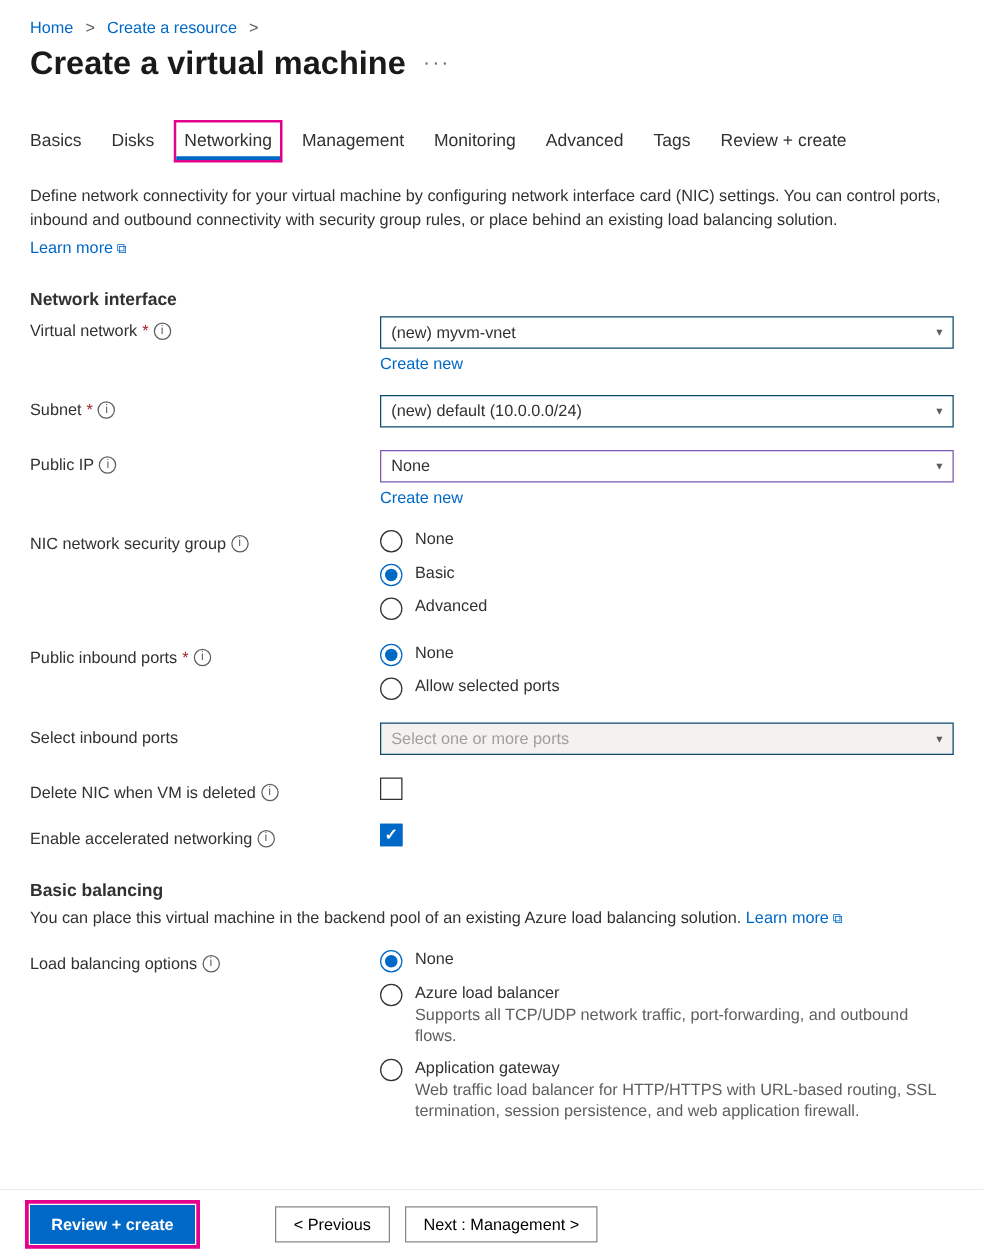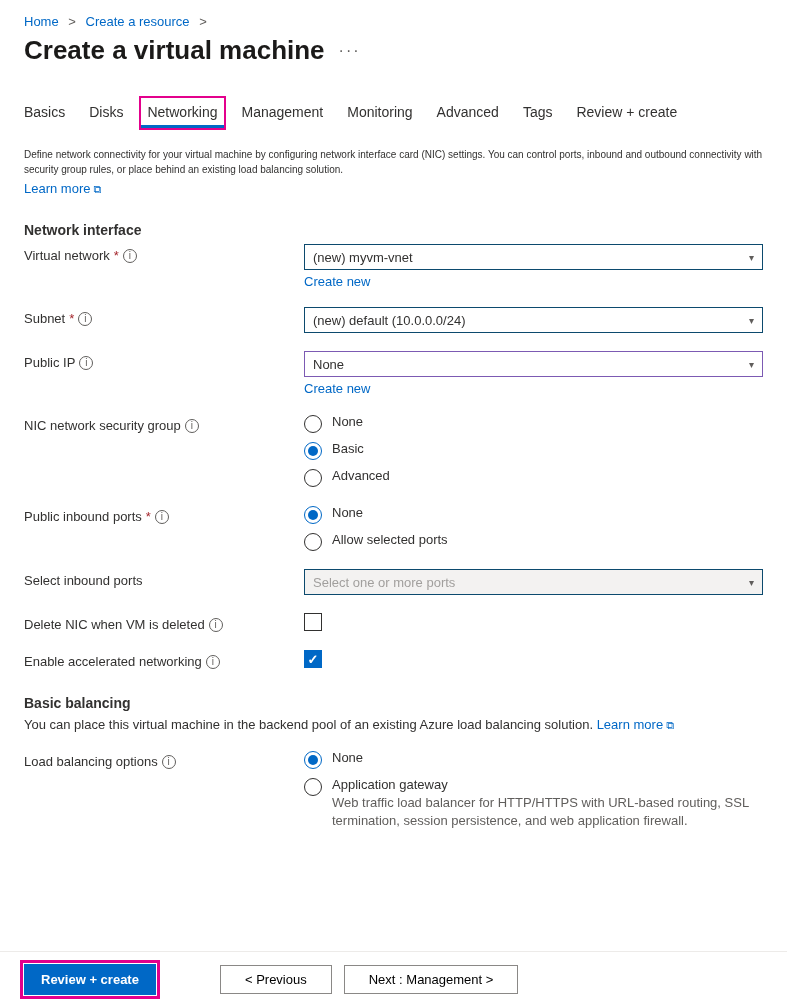--- a/index.html
+++ b/index.html
@@ -17,21 +17,21 @@
   .breadcrumb a { color: #0068c6; text-decoration: none; }
   .breadcrumb .sep { color: #605e5c; margin: 0 6px; }
   .title-row { display: flex; align-items: center; gap: 14px; margin-bottom: 32px; }
   .title { font-size: 26px; font-weight: 600; margin: 0; color: #1b1a19; }
   .dots { font-size: 16px; color: #605e5c; cursor: pointer; letter-spacing: 2px; line-height: 1; }
   .tabs { display: flex; gap: 24px; border-bottom: none; margin-bottom: 20px; font-size: 14px; }
   .tab { padding: 6px 0px 8px 0px; cursor: pointer; color: #323130; position: relative; }
   .tab.active { color: #323130; font-weight: 400; }
   .tab.active::after { content:""; position:absolute; left:0; right:0; bottom:0; height:3px; background:#0068c6; }
   .tab.highlight { outline: 2px solid #e3008c; outline-offset: 0px; padding: 6px 6px 8px 6px; margin-left:-6px; margin-right:-6px; }
-  .intro { font-size: 10px; line-height: 1.45; color: #323130; margin-bottom: 4px; }
+  .intro { font-size: 13px; line-height: 1.45; color: #323130; margin-bottom: 4px; }
   .link { color: #0068c6; text-decoration: none; cursor:pointer; }
   .ext-icon { font-size: 11px; margin-left: 3px; }
   .section-head { font-weight: 600; font-size: 14px; margin-top: 26px; margin-bottom: 6px; color:#323130; }
   .section-desc { font-size: 13px; margin-bottom: 18px; color:#323130; }
   .form-row { display: flex; align-items: flex-start; margin-bottom: 18px; }
   .label-col { width: 280px; flex-shrink: 0; font-size: 13px; display: flex; align-items: flex-end; gap: 4px; padding-top: 4px; }
   .required { color: #a4262c; }
   .info-icon { display:inline-flex; width:14px; height:14px; border:1px solid #605e5c; border-radius:50%; color:#605e5c; font-size:10px; align-items:center; justify-content:center; cursor:pointer; line-height:1;}
   .input-col { flex: 1; }
   .select-box { width: 100%; max-width: 480px; border: 1px solid #0c4a6e; background:#fff; padding: 4px 8px; font-size: 13px; display:flex; justify-content:space-between; align-items:center; cursor:pointer; height:26px; }
@@ -42,21 +42,21 @@
   .radio-group { display:flex; flex-direction:column; gap:8px; }
   .radio-row { display:flex; align-items:flex-start; gap:10px; }
   .radio { width:18px; height:18px; border:1px solid #323130; border-radius:50%; flex-shrink:0; margin-top:1px; display:flex; align-items:center; justify-content:center; cursor:pointer; background:#fff;}
   .radio.checked { border-color:#0068c6; }
   .radio.checked::after { content:""; width:10px; height:10px; border-radius:50%; background:#0068c6; }
   .radio-label { font-size:13px; }
   .radio-desc { font-size:13px; color:#605e5c; line-height:1.35; margin-top:2px; }
   .checkbox { width:18px; height:18px; border:1px solid #323130; background:#fff; cursor:pointer; display:flex; align-items:center; justify-content:center;}
   .checkbox.checked { background:#0068c6; border-color:#0068c6; color:#fff; font-size:13px; font-weight:bold;}
   .footer { position: fixed; bottom:0; left:0; width:787px; background:#fff; border-top:1px solid #edebe9; padding:12px 24px; display:flex; gap:12px; align-items:center; }
-  .btn { padding: 6px 24px; font-size:13px; border:1px solid #8a8886; background:#fff; cursor:pointer; }
+  .btn { padding: 6px 14px; font-size:13px; border:1px solid #8a8886; background:#fff; cursor:pointer; }
   .btn.primary { background:#0068c6; color:#fff; border-color:#0068c6; font-weight:600; padding:7px 16px;}
   .btn.primary.highlight { outline:3px solid #e3008c; outline-offset:1px; }
 </style>
 </head>
 <body>
 
 <div class="content">
   <div class="breadcrumb">
     <a href="#">Home</a>
     <span class="sep">&gt;</span>
@@ -227,20 +227,27 @@
       <div class="radio-group">
         <div class="radio-row">
           <span class="radio checked"></span>
           <div>
               <div class="radio-label">None</div>
             </div>
         </div>
         <div class="radio-row">
           <span class="radio"></span>
           <div>
+            <div class="radio-label">Azure load balancer</div>
+            <div class="radio-desc">Supports all TCP/UDP network traffic, port-forwarding, and outbound flows.</div>
+          </div>
+        </div>
+        <div class="radio-row">
+          <span class="radio"></span>
+          <div>
             <div class="radio-label">Application gateway</div>
             <div class="radio-desc">Web traffic load balancer for HTTP/HTTPS with URL-based routing, SSL termination, session persistence, and web application firewall.</div>
           </div>
         </div>
       </div>
     </div>
   </div>
 
 </div>
 

